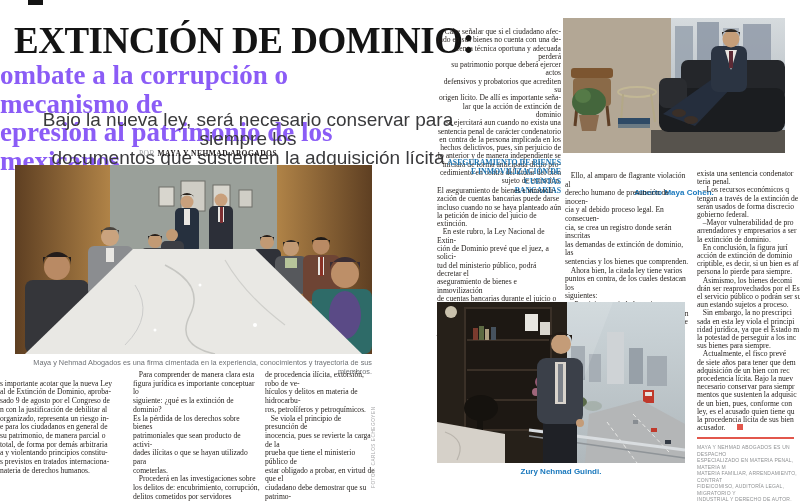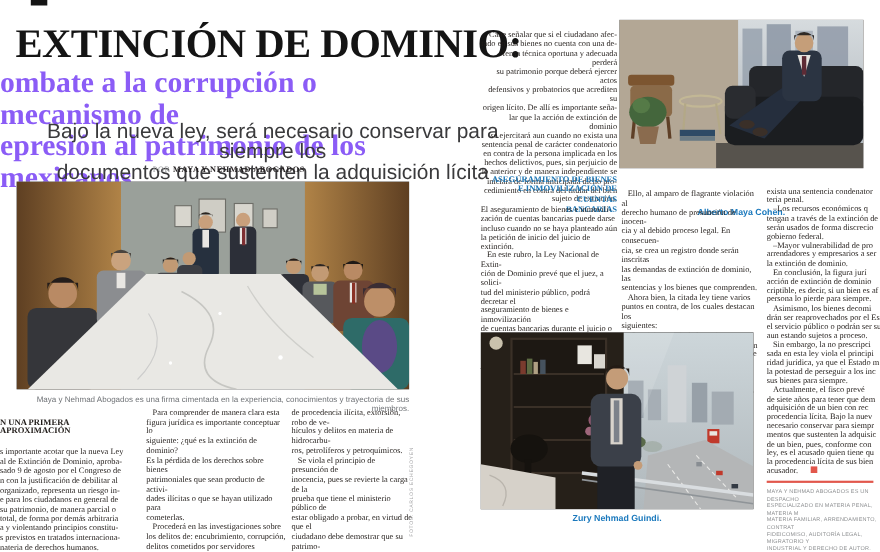--- a/index.html
+++ b/index.html
@@ -170,21 +170,20 @@
       <path d="M120,120 Q140,150 110,180" stroke="#cccccb" stroke-width="1" fill="none"></path>
       <circle cx="185" cy="120" r="1.5" fill="#ffffff"></circle>
         <circle cx="240" cy="160" r="2" fill="#ffffff"></circle>
         <circle cx="140" cy="165" r="1.5" fill="#ffffff"></circle>
     </svg>
   </div>
 
   <div class="abs" id="group-caption">Maya y Nehmad Abogados es una firma cimentada en la experiencia, conocimientos y trayectoria de sus miembros.</div>
 
   <div class="abs bodycol" id="col1">
-    <div id="col1-heading">N UNA PRIMERA APROXIMACIÓN</div>
     <div>s importante acotar que la nueva Ley
 al de Extinción de Dominio, aproba-
 sado 9 de agosto por el Congreso de
 n con la justificación de debilitar al
 organizado, representa un riesgo in-
 e para los ciudadanos en general de
 su patrimonio, de manera parcial o
 total, de forma por demás arbitraria
 a y violentando principios constitu-
 s previstos en tratados internaciona-

